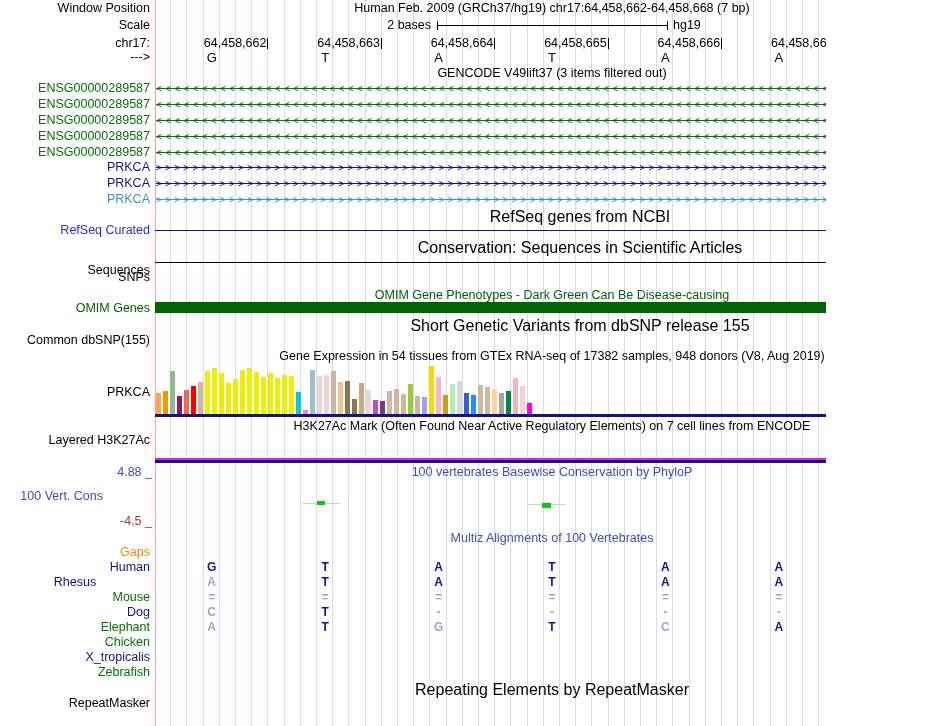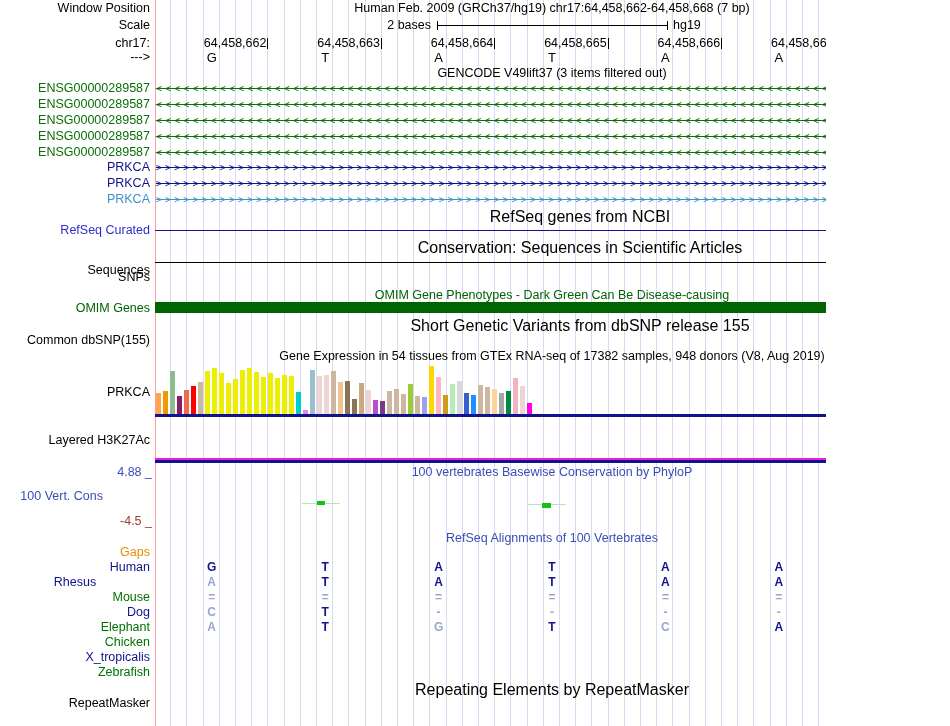--- a/index.html
+++ b/index.html
@@ -159,34 +159,35 @@
       <div class="gbar" style="left: 330px; height: 27px; background: rgb(205, 183, 158);"></div>
       <div class="gbar" style="left: 337px; height: 25px; background: rgb(255, 211, 155);"></div>
       <div class="gbar" style="left: 344px; height: 21px; background: rgb(166, 166, 166);"></div>
       <div class="gbar" style="left: 351px; height: 23px; background: rgb(0, 139, 69);"></div>
       <div class="gbar" style="left: 358px; height: 36px; background: rgb(238, 180, 192);"></div>
       <div class="gbar" style="left: 365px; height: 28px; background: rgb(238, 213, 210);"></div>
       <div class="gbar" style="left: 372px; height: 11px; background: rgb(255, 0, 230);"></div>
     </div>
   <div class="hline" style="left:155px;top:414px;width:794px;height:3px;background:var(--navy)"></div>
 
+  <div class="hdr" style="top:420px">H3K27Ac Mark (Often Found Near Active Regulatory Elements) on 7 cell lines from ENCODE</div>
   <div class="lbl" style="top:434px">Layered H3K27Ac</div>
   <div class="hline" style="left:155px;top:458px;width:794px;height:2px;background:var(--magenta)"></div>
   <div class="hline" style="left:155px;top:460px;width:794px;height:3px;background:var(--navy)"></div>
 
   <div class="lbl blue" style="top:466px;width:152px">4.88 _</div>
   <div class="hdr blue" style="top:466px">100 vertebrates Basewise Conservation by PhyloP</div>
   <div class="lbl blue" style="top:490px;width:103px">100 Vert. Cons</div>
   <div class="hline" style="left:302px;top:503px;width:38px;height:1px;background:var(--pale-green)"></div>
   <div class="hline" style="left:317px;top:501px;width:8px;height:4px;background:var(--bright-green)"></div>
   <div class="hline" style="left:528px;top:504px;width:38px;height:1px;background:var(--pale-green)"></div>
   <div class="hline" style="left:542px;top:503px;width:9px;height:5px;background:var(--bright-green)"></div>
   <div class="lbl neg" style="top:515px;width:152px">-4.5 _</div>
 
-  <div class="hdr blue" style="top:532px">RefSeq Alignments of 100 Vertebrates</div>
+  <div class="hdr blue" style="top:532px">Multiz Alignments of 100 Vertebrates</div>
   <div id="multiz-rows">
       <div class="lbl" style="top: 546px; color: var(--orange);">Gaps</div>
       <div class="lbl" style="top: 561px; color: var(--navy);">Human</div>
       <div class="mcell" style="left: 200.714px; top: 561px; color: var(--dark-letter);">G</div>
       <div class="mcell" style="left: 314.143px; top: 561px; color: var(--dark-letter);">T</div>
       <div class="mcell" style="left: 427.571px; top: 561px; color: var(--dark-letter);">A</div>
       <div class="mcell" style="left: 541px; top: 561px; color: var(--dark-letter);">T</div>
       <div class="mcell" style="left: 654.429px; top: 561px; color: var(--dark-letter);">A</div>
       <div class="mcell" style="left: 767.857px; top: 561px; color: var(--dark-letter);">A</div>
       <div class="mcell" style="left: 881.286px; top: 561px; color: var(--dark-letter);">A</div>

